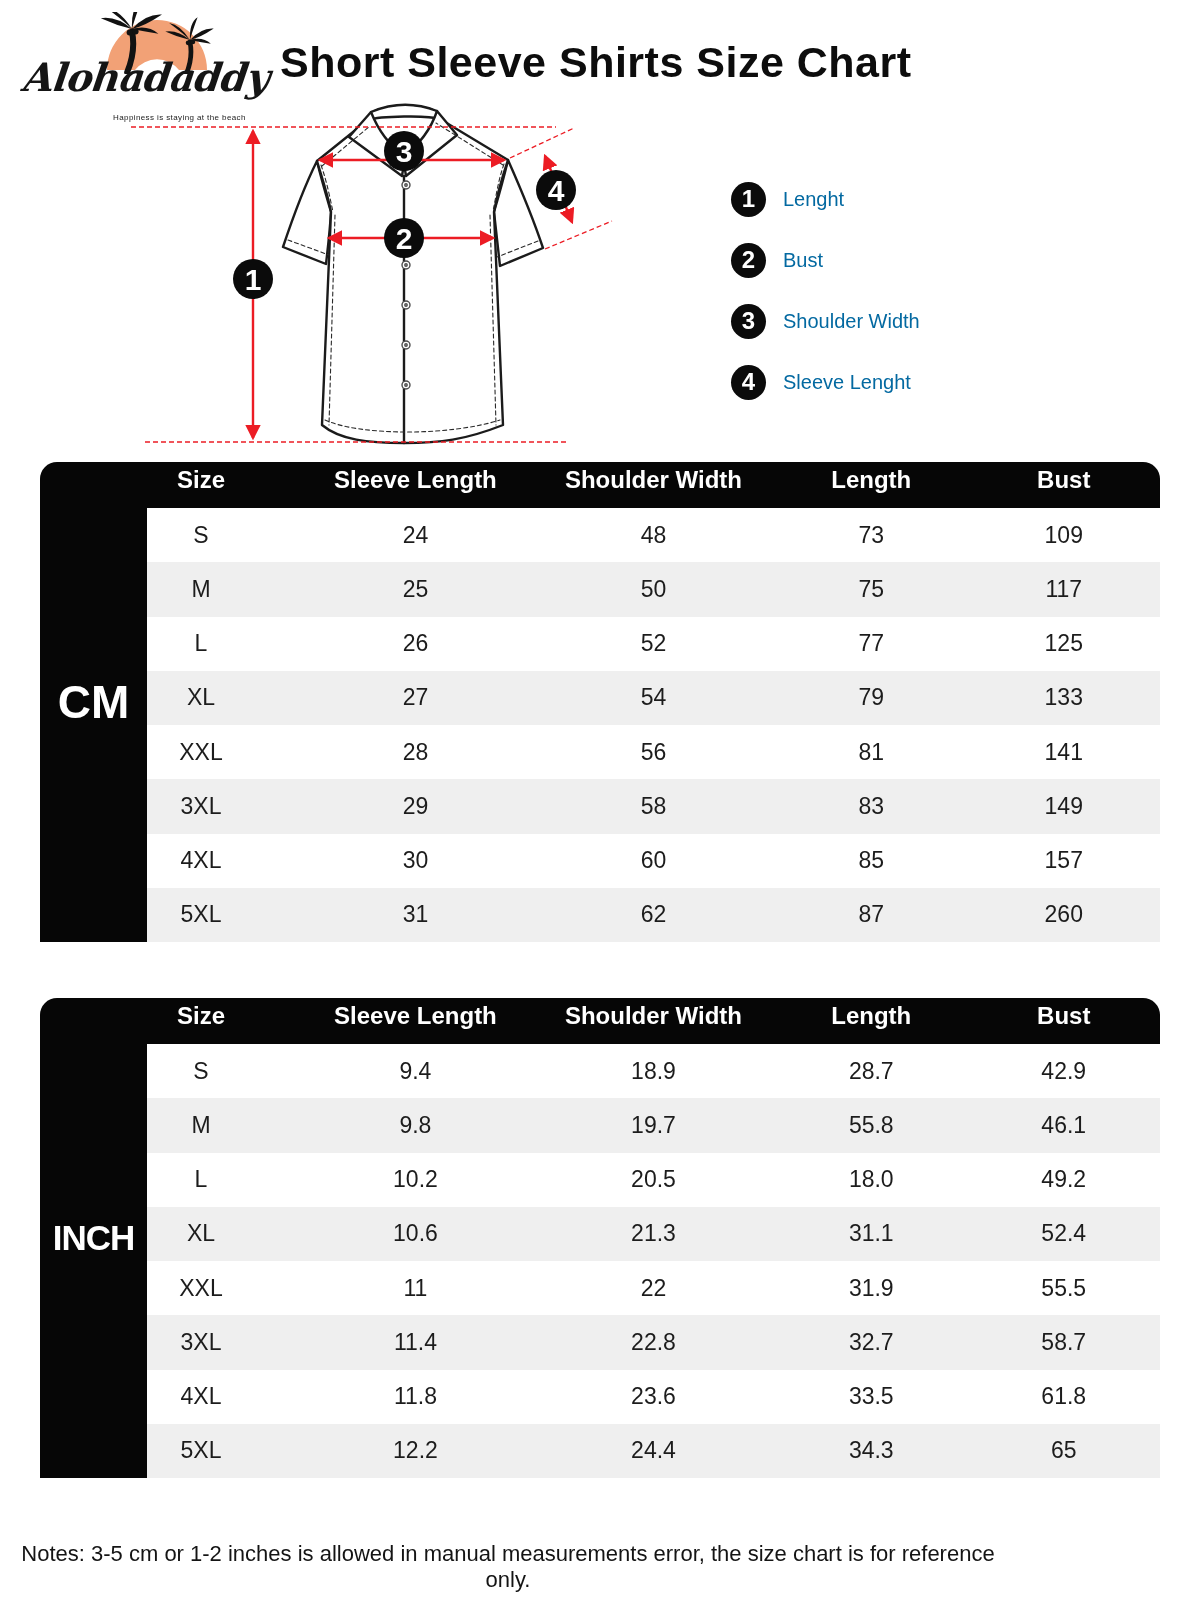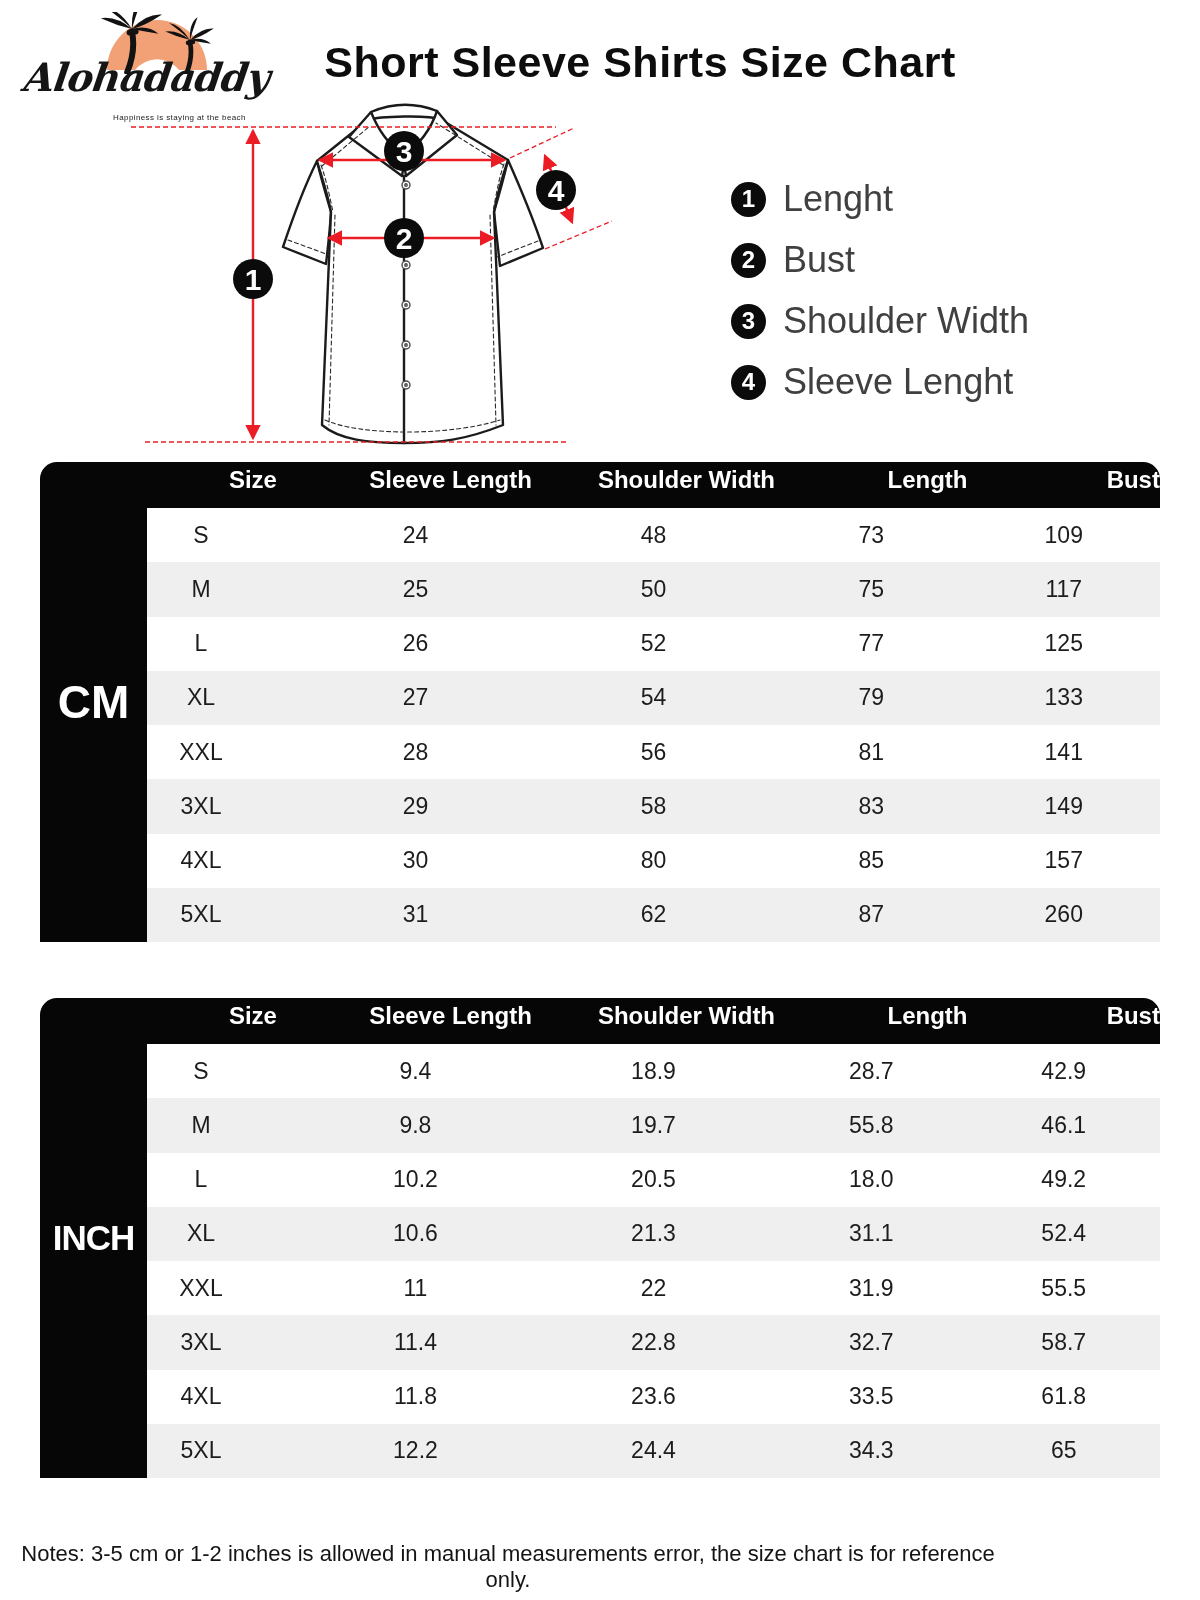--- a/index.html
+++ b/index.html
@@ -9,41 +9,41 @@
   
   .logo{position:absolute;left:25px;top:8px;width:255px;height:102px;}
   .logo-mark{position:absolute;left:70px;top:4px;width:125px;height:62px;}
   .logo-name{position:absolute;left:0px;top:46px;width:255px;
              font-family:"DejaVu Serif",serif;font-style:italic;font-weight:bold;
              font-size:39px;line-height:46px;transform:skewX(-8deg);
              letter-spacing:-1px;color:#151515;white-space:nowrap;}
   .logo-tagline{position:absolute;left:88px;top:105px;font-size:8px;letter-spacing:.4px;color:#222;white-space:nowrap;}
 
   
-  .title{position:absolute;left:280px;top:38px;width:720px;text-align:center;
+  .title{position:absolute;left:280px;top:38px;width:720px;
          font-size:43px;font-weight:bold;letter-spacing:.5px;color:#0d0d0d;}
 
   
   .diagram{position:absolute;left:120px;top:95px;width:560px;height:365px;}
 
   
   .legend{position:absolute;left:731px;top:181px;display:flex;flex-direction:column;gap:25px;}
   .legend-item{display:flex;align-items:center;gap:17px;height:36px;}
   .legend-badge{width:35px;height:35px;border-radius:50%;background:#0b0b0b;color:#fff;
                 font-weight:bold;font-size:24px;display:flex;align-items:center;justify-content:center;}
-  .legend-label{font-size:36px;color:#404040;}
+  .legend-label{font-size:20px;color:#0369a1;}
 
   
   .size-table{position:absolute;left:40px;width:1120px;height:480px;background:#060606;
               border-radius:17px 17px 0 0;}
   #table-cm{top:462px;}
   #table-inch{top:998px;}
   .thead{position:absolute;top:0;left:107px;right:0;height:36px;
          display:grid;grid-template-columns:15% 23% 24% 19% 19%;align-items:center;
-         color:#fff;font-weight:bold;font-size:24px;text-align:right;}
+         color:#fff;font-weight:bold;font-size:24px;text-align:center;}
   .tbody{position:absolute;top:46px;left:107px;right:0;bottom:0;display:flex;flex-direction:column;}
   .tr{flex:1;display:grid;grid-template-columns:15% 23% 24% 19% 19%;align-items:center;
       background:#fff;text-align:center;font-size:23px;color:#1c1c1c;}
   .tr.alt{background:#efefef;}
   .col-size{transform:translateX(-22px);}
   .unit-label{position:absolute;left:0;top:0;bottom:0;width:107px;display:flex;
               align-items:center;justify-content:center;color:#fff;font-weight:bold;}
   #table-cm .unit-label{font-size:46px;}
   #table-inch .unit-label{font-size:35px;letter-spacing:-1px;}
 
@@ -224,21 +224,21 @@
         <div class="tr alt">
           <div class="td col-size">3XL</div>
           <div class="td">29</div>
           <div class="td">58</div>
           <div class="td">83</div>
           <div class="td">149</div>
         </div>
         <div class="tr">
           <div class="td col-size">4XL</div>
           <div class="td">30</div>
-          <div class="td">80</div>
+          <div class="td">60</div>
           <div class="td">85</div>
           <div class="td">157</div>
         </div>
         <div class="tr alt">
           <div class="td col-size">5XL</div>
           <div class="td">31</div>
           <div class="td">62</div>
           <div class="td">87</div>
           <div class="td">260</div>
         </div>

